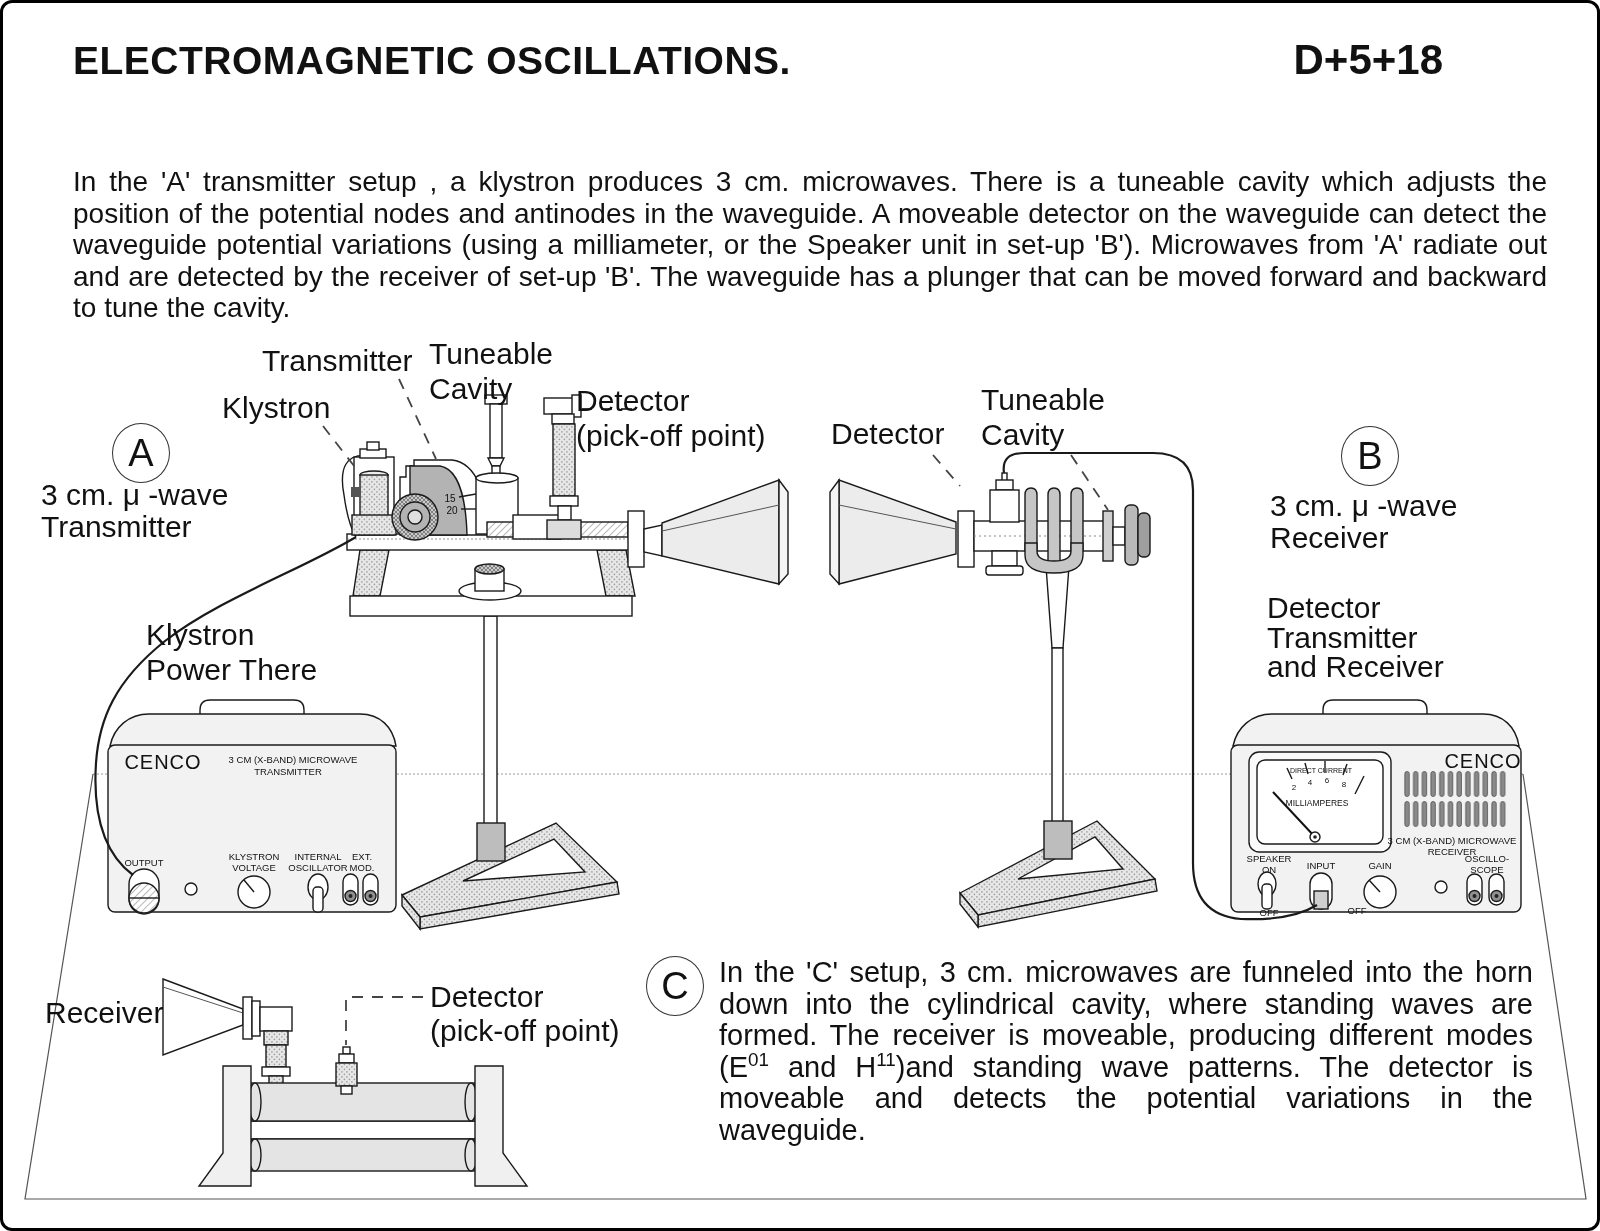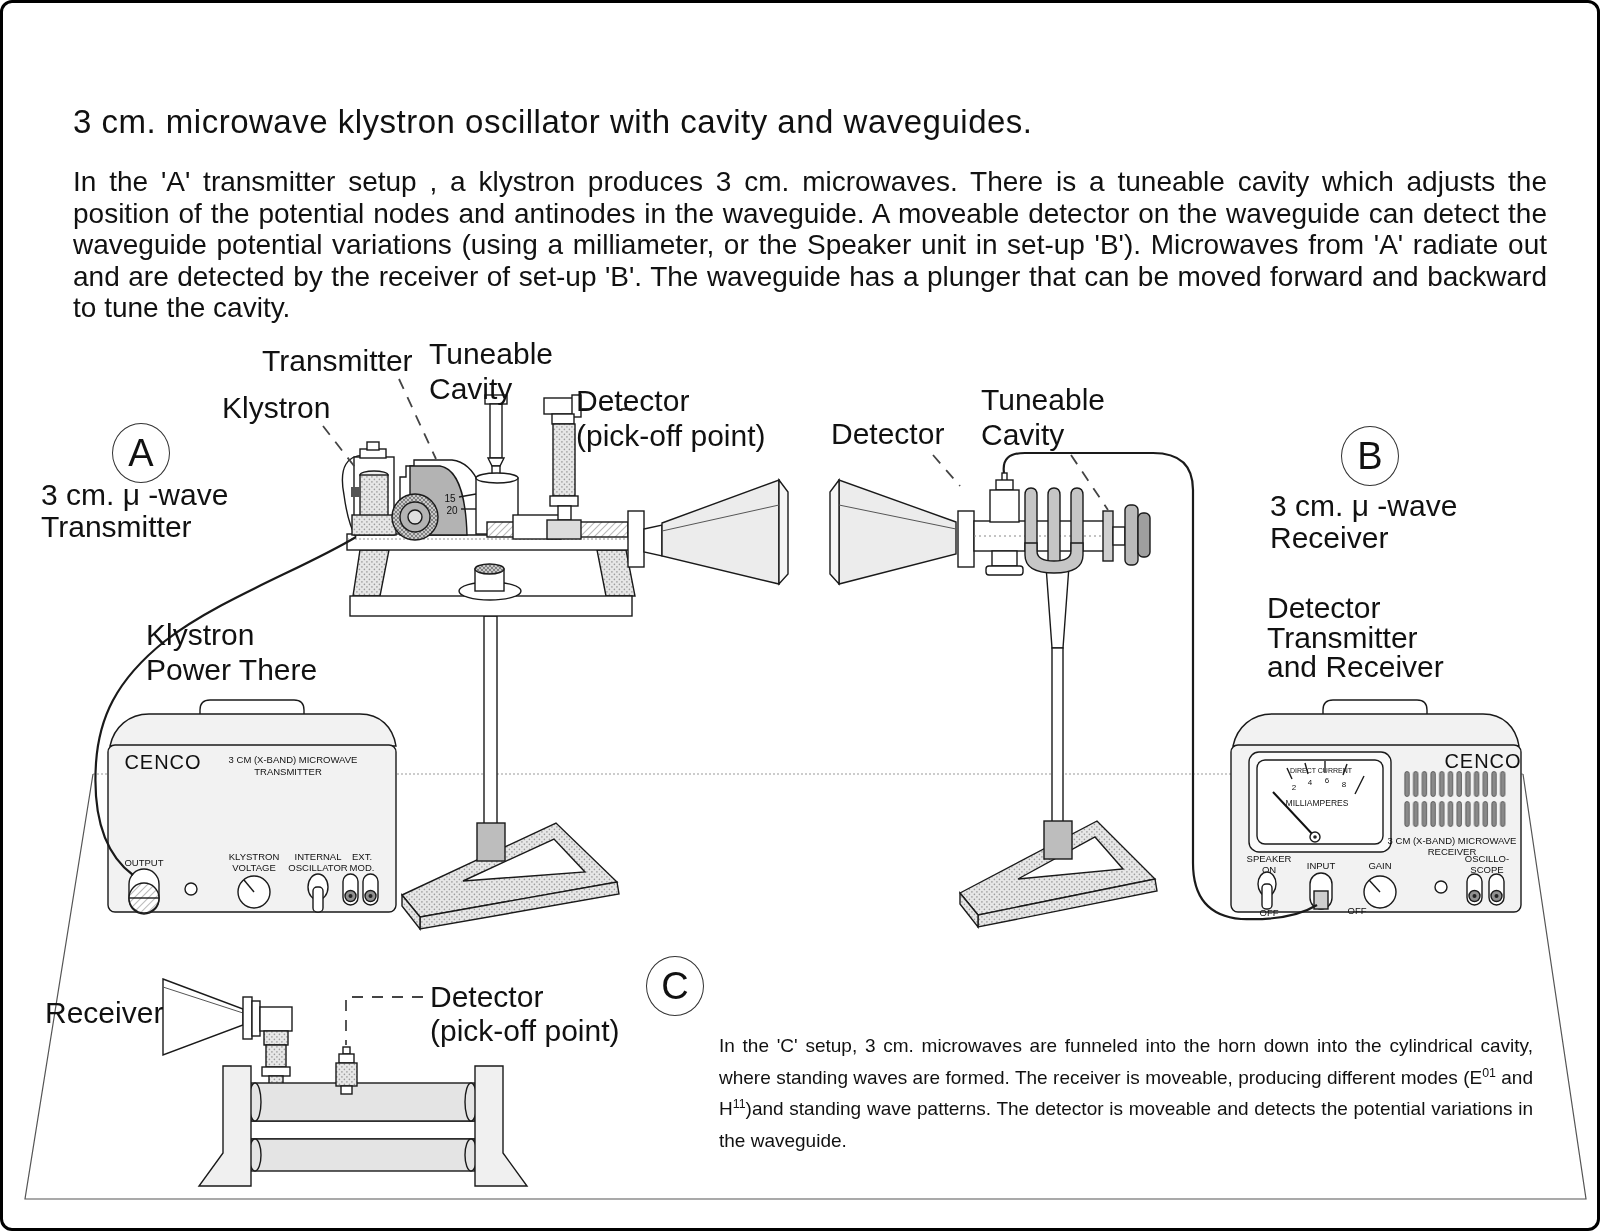--- a/index.html
+++ b/index.html
@@ -306,21 +306,22 @@
     <g stroke="#444" stroke-width="1.8" stroke-dasharray="11 9" fill="none">
       <path d="M396,376 L433,456"></path>
       <path d="M320,423 L355,468"></path>
       <path d="M578,406 L630,406"></path>
       <path d="M930,452 L957,483"></path>
       <path d="M1068,452 L1105,507"></path>
       <path d="M420,994 L343,994 L343,1042"></path>
     </g>
   </svg>
 
-  <div class="abs subtitle" style="left:70px;top:100px">3 cm. microwave klystron oscillator with cavity and waveguides.</div>
+  <div class="abs title" style="left:70px;top:36px">ELECTROMAGNETIC OSCILLATIONS.</div>
+  <div class="abs code" style="left:1245px;top:33px;width:195px">D+5+18</div>
   <div class="abs para" style="left:70px;top:163px;width:1474px">In the 'A' transmitter setup , a klystron produces 3 cm. microwaves.  There is a tuneable cavity which adjusts the position of  the potential nodes and antinodes in the waveguide.  A moveable detector  on the waveguide can detect the waveguide potential variations (using a milliameter, or the Speaker unit in set-up 'B').  Microwaves from 'A' radiate out and are detected by the receiver of set-up 'B'.  The waveguide has a plunger that can be moved forward and backward to tune the cavity.</div>
 
   <div class="abs lbl" style="left:259px;top:341px">Transmitter</div>
   <div class="abs lblc" style="left:426px;top:333px;width:206px;line-height:35px">
     <div>Tuneable</div>
     <div>Cavity</div>
   </div>
   <div class="abs lbl" style="left:219px;top:388px">Klystron</div>
   <div class="abs lblc" style="left:573px;top:380px;width:210px;line-height:35px">
     <div>Detector</div>
@@ -352,17 +353,17 @@
     <div>and Receiver</div>
   </div>
 
   <div class="abs lbl" style="left:42px;top:993px">Receiver</div>
   <div class="abs lblc" style="left:427px;top:977px;width:208px;line-height:34px">
     <div>Detector</div>
     <div>(pick-off point)</div>
   </div>
   <div class="abs badge" style="left:643px;top:953px">C</div>
 
-  <div class="abs para" style="left:716px;top:1027px;width:814px;font-size:19px">
+  <div class="abs para" style="left:716px;top:954px;width:814px;font-size:29px">
     <span>In the 'C' setup, 3 cm. microwaves are funneled into the horn down into the cylindrical cavity, where standing waves are formed.  The receiver is moveable, producing different modes (E</span><sup>01</sup><span> and H</span><sup>11</sup><span>)and standing wave patterns. The detector is moveable and detects the potential variations in the waveguide.</span>
   </div>
 
 </div>
 
 </body></html>

